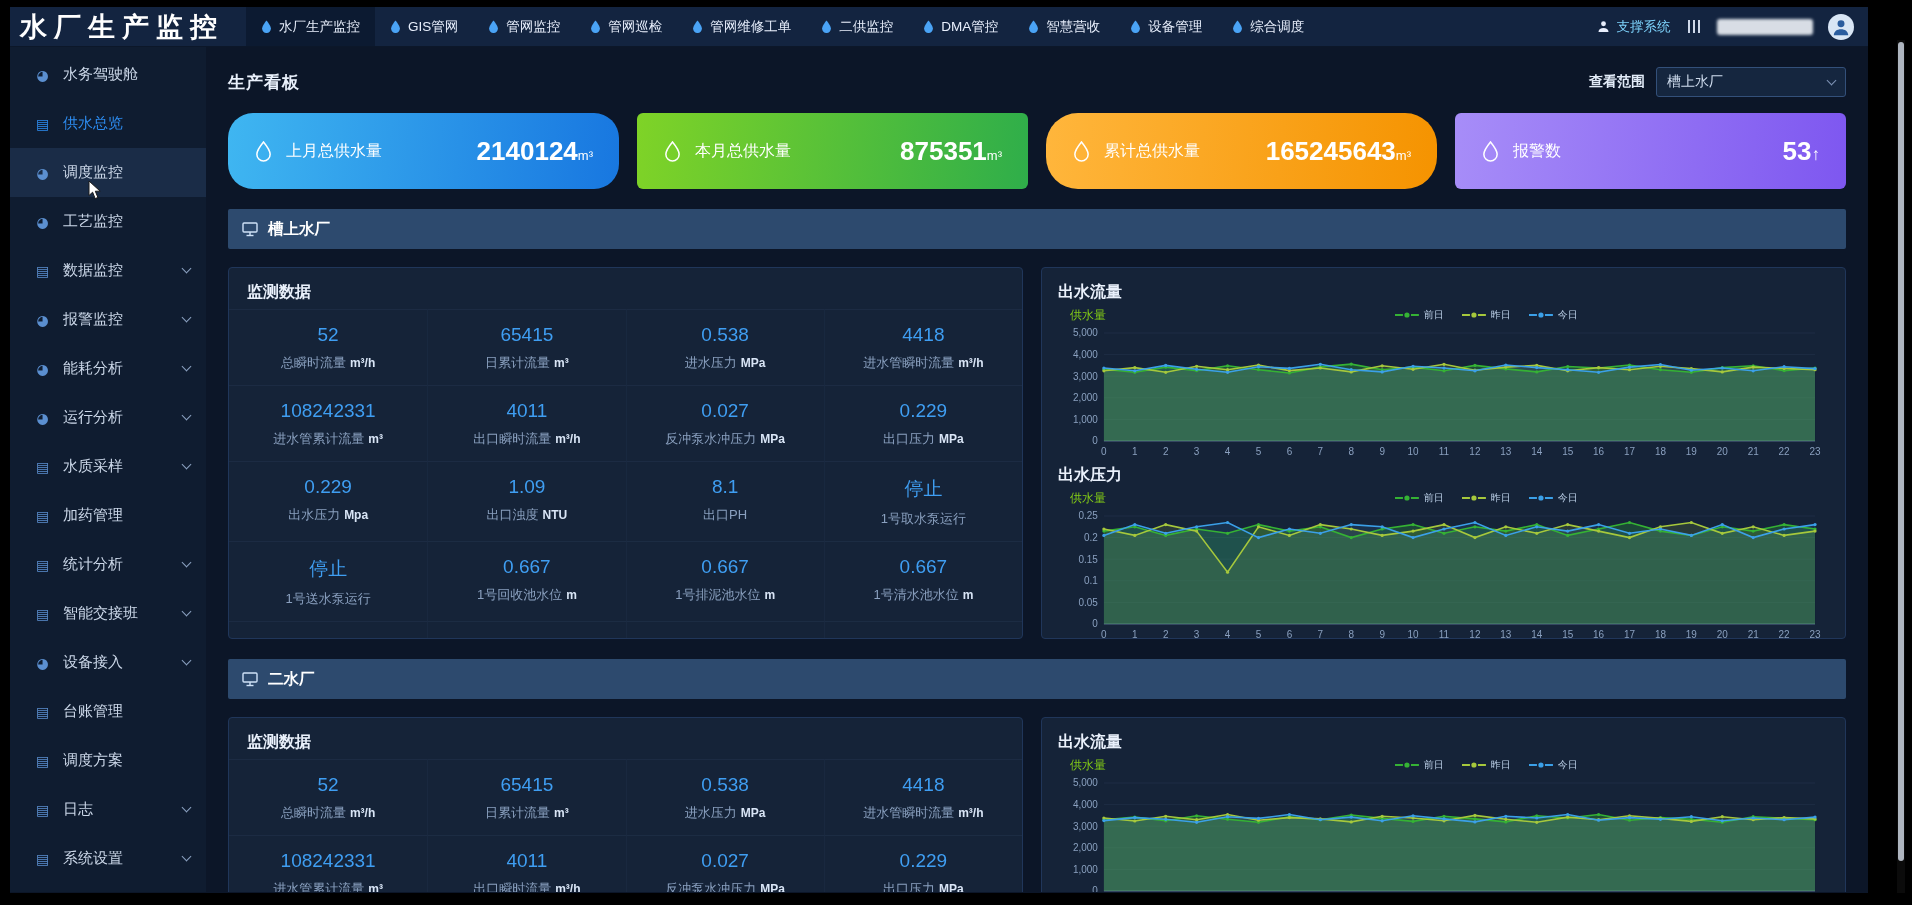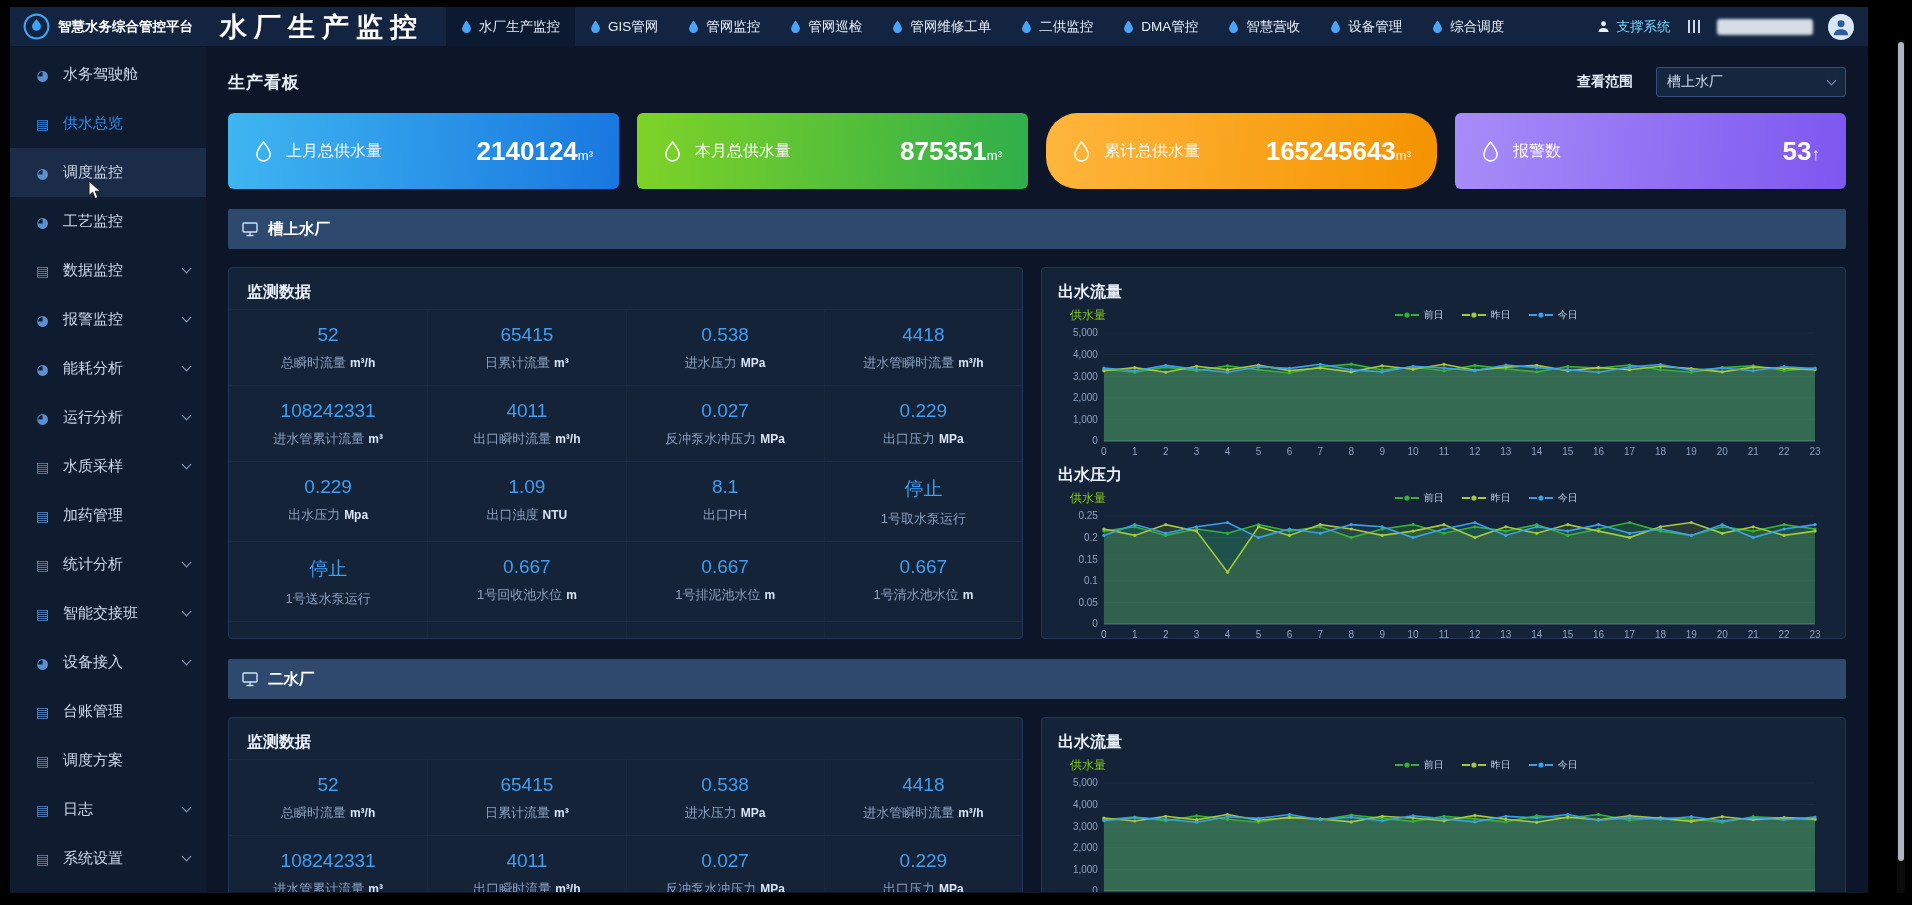--- a/index.html
+++ b/index.html
@@ -28,21 +28,21 @@
   .side-item{height:49px;display:flex;align-items:center;gap:12px;padding:0 16px 0 24px;color:#cbd7e8;font-size:15px;cursor:pointer}
   .side-item .g{font-size:14px;color:#5b8fd0;width:17px;text-align:center;font-family:"DejaVu Sans",sans-serif}
   .side-item.active{color:#2d8cf0}
   .side-item.active .g{color:#2d8cf0}
   .side-item.hover{background:#1a2c47}
   .chev{margin-left:auto;width:7px;height:7px;border-right:1.5px solid #8ba1c0;border-bottom:1.5px solid #8ba1c0;transform:rotate(45deg);margin-top:-4px}
   main{flex:1;padding:14px 22px 0;overflow:hidden}
   
   .main-head{display:flex;align-items:center;justify-content:space-between;height:42px;margin-bottom:4px}
   .board-title{color:#eaf1fc;font-size:17px;font-weight:600;letter-spacing:1px}
-  .scope{display:flex;align-items:center;gap:23px;color:#e2ebf8;font-size:14px;font-weight:700}
+  .scope{display:flex;align-items:center;gap:11px;color:#e2ebf8;font-size:14px;font-weight:700}
   .select{width:190px;height:30px;background:#15263f;border:1px solid #33507a;border-radius:3px;display:flex;align-items:center;
     justify-content:space-between;padding:0 10px;color:#cfdcee;font-size:14px;font-weight:400;cursor:pointer}
   .select .chev{margin:0;margin-top:-3px;border-color:#7e93b5}
   
   .cards{display:flex;gap:18px;margin:10px 0 20px}
   .card{flex:1;height:76px;border-radius:6px;display:flex;align-items:center;justify-content:space-between;padding:0 26px;color:#fff}
   .card-l{display:flex;align-items:center;gap:13px;font-size:16px}
   .card-v{font-size:26px;font-weight:700;display:flex;align-items:baseline;gap:0}
   .card-u{font-size:13px;font-weight:400}
   .trendup{font-size:17px;font-weight:700}
@@ -72,29 +72,20 @@
   
   .scrollbar{position:absolute;right:7px;top:40px;bottom:12px;width:8px;background:#0b0b0b}
   .scrollbar .thumb{width:6px;margin:2px auto 0;height:96%;background:#aeb5bf;border-radius:3px}
   .cursor{position:absolute;left:86px;top:180px;z-index:9;pointer-events:none}
 </style>
 </head>
 <body>
 
 <div class="app">
   <header class="topbar">
-    <div class="brand">
-      <span style="display:flex">
-        <svg width="27" height="27" viewBox="0 0 28 28">
-            <circle cx="14" cy="14" r="12.3" fill="none" stroke="#3fa4f5" stroke-width="2.2"></circle>
-            <path d="M14 6.5c-2.8 2.9-4.6 5.2-4.6 7.4a4.6 4.6 0 0 0 9.2 0c0-2.2-1.8-4.5-4.6-7.4Z" fill="#3fa4f5"></path>
-          </svg>
-      </span>
-      <span class="brand-text">智慧水务综合管控平台</span>
-    </div>
     <div class="page-title">水厂生产监控</div>
     <nav id="topnav">
         <div class="nav-item active">
           <span class="nav-ic">
             <svg width="11" height="13" viewBox="0 0 12 14">
               <path d="M6 .5C6 .5 1.2 6.2 1.2 9.3a4.8 4.8 0 0 0 9.6 0C10.8 6.2 6 .5 6 .5Z" fill="#4aa3f5"></path>
             </svg>
           </span>
           <span>水厂生产监控</span>
         </div>
@@ -282,21 +273,21 @@
         <span class="board-title">生产看板</span>
         <div class="scope">
           <span>查看范围</span>
           <div class="select">
             <span>槽上水厂</span>
             <span class="chev"></span>
           </div>
         </div>
       </div>
       <div class="cards" id="cards">
-          <div class="card" style="background: linear-gradient(95deg, rgb(63, 182, 241), rgb(24, 119, 224));">
+          <div class="card" style="background: linear-gradient(95deg, rgb(63, 182, 241), rgb(24, 119, 224)); border-radius: 25px;">
             <div class="card-l">
               <span style="display: flex;">
                 <svg width="19" height="21" viewBox="0 0 20 22">
                   <path d="M10 1C10 1 3 9.5 3 14a7 7 0 0 0 14 0C17 9.5 10 1 10 1Z" fill="none" stroke="#fff" stroke-width="1.6"></path>
                 </svg>
               </span>
               <span>上月总供水量</span>
             </div>
             <div class="card-v">
               <span>2140124</span>

